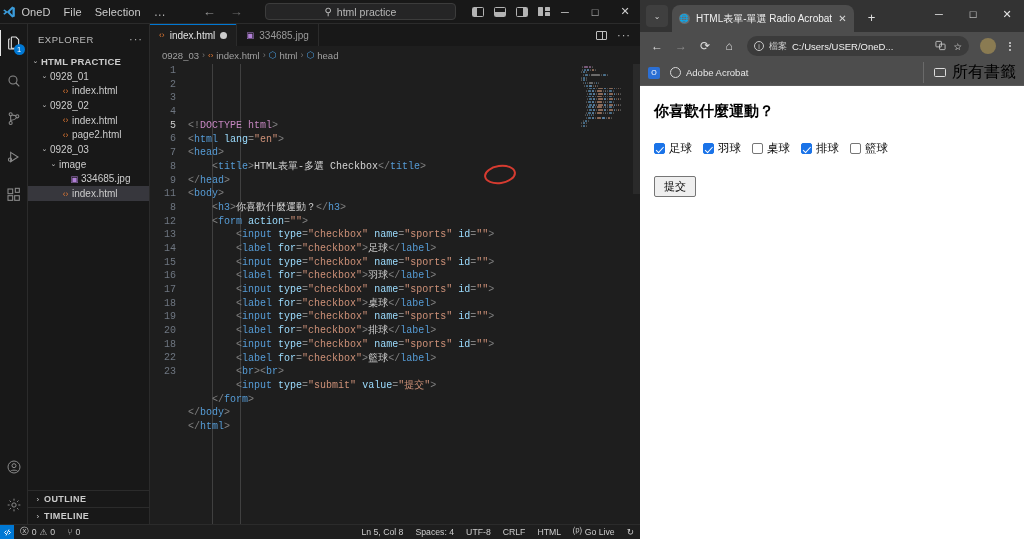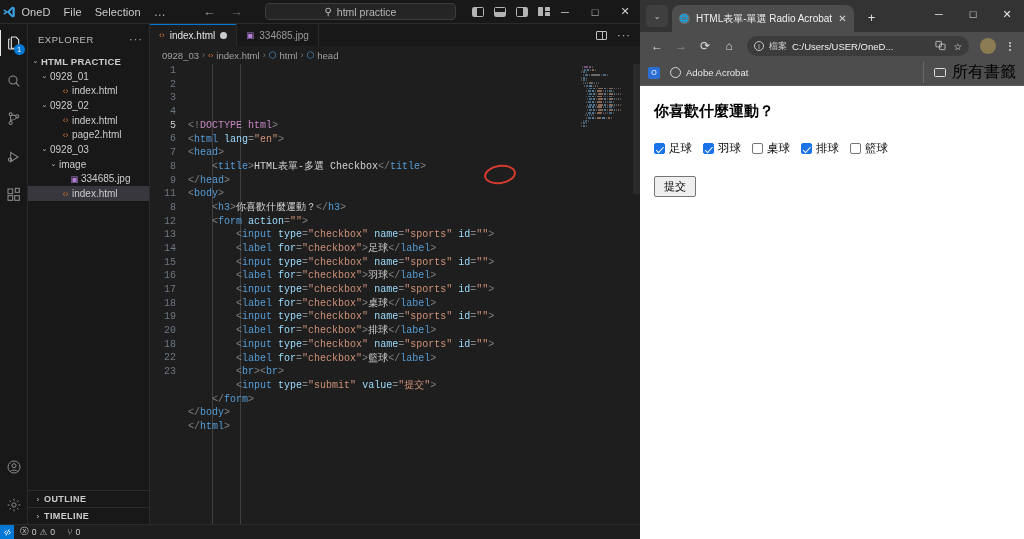--- a/index.html
+++ b/index.html
@@ -685,20 +685,32 @@
           <span>ⓧ</span>
           <span>0</span>
           <span>⚠</span>
           <span>0</span>
         </div>
         <div class="sb-item">
           <span>⑂</span>
           <span>0</span>
         </div>
       </div>
+      <div class="sb-right">
+        <div class="sb-item">Ln 5, Col 8</div>
+        <div class="sb-item">Spaces: 4</div>
+        <div class="sb-item">UTF-8</div>
+        <div class="sb-item">CRLF</div>
+        <div class="sb-item">HTML</div>
+        <div class="sb-item">
+          <span>⒫</span>
+          <span>Go Live</span>
+        </div>
+        <div class="sb-item">↻</div>
+      </div>
     </div>
   </div>
 
   <div id="browser">
 
     <div class="br-tabbar">
       <div class="br-taglist">⌄</div>
       <div class="br-tab">
         <span class="fav">🌐</span>
         <span>HTML表單-單選 Radio Acrobat</span>

